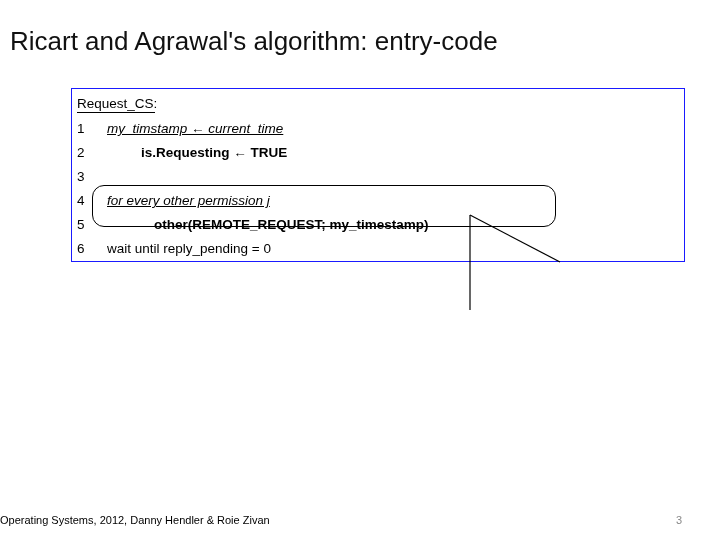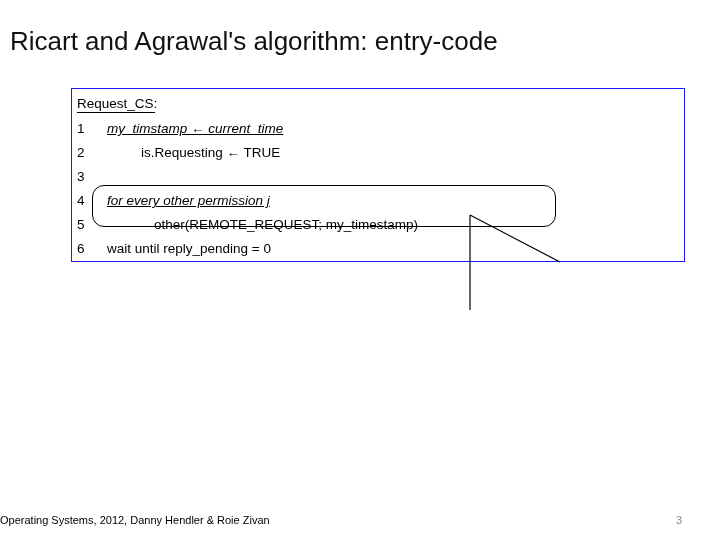--- a/index.html
+++ b/index.html
@@ -46,21 +46,21 @@
     font-size: 13.5px;
     color: #000000;
   }
   .code-text {
     position: absolute;
     font-size: 13.5px;
     color: #000000;
     white-space: nowrap;
   }
   .ital { font-style: italic; text-decoration: underline; }
-  .bold { font-weight: normal; padding-left: 34px; }
+  .bold { font-weight: bold; padding-left: 34px; }
 
   .header-underline {
     position: absolute;
     border-bottom: 1px solid #000000;
   }
 
   
   .rounded-box {
     position: absolute;
     left: 92px;

